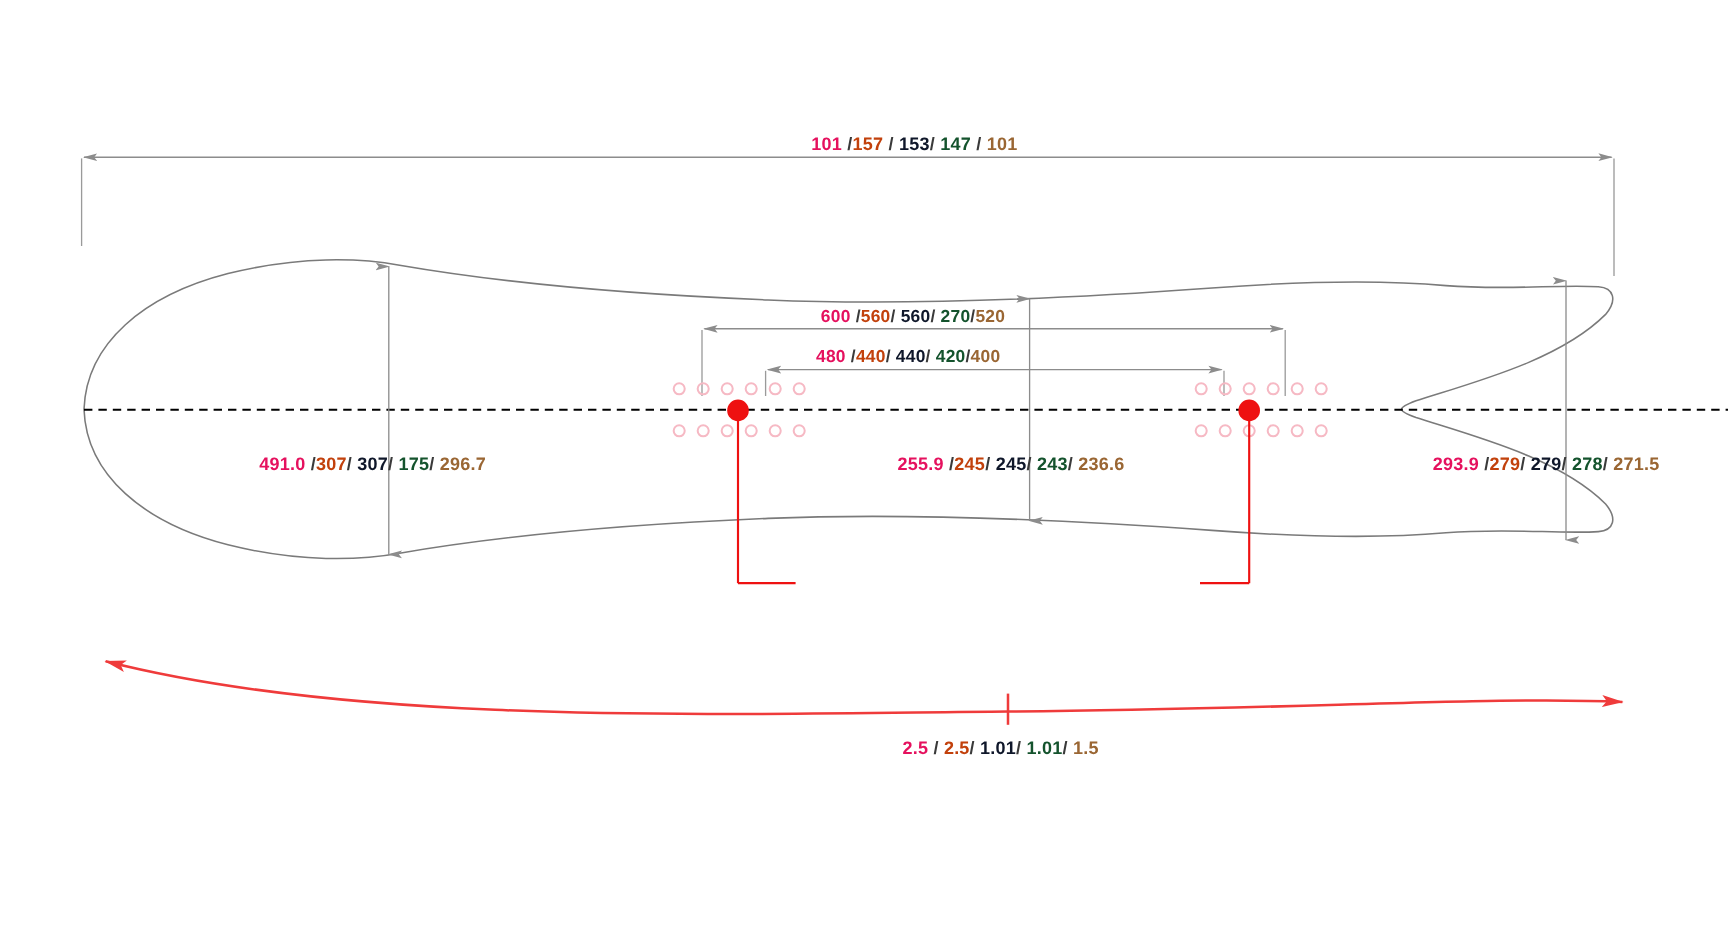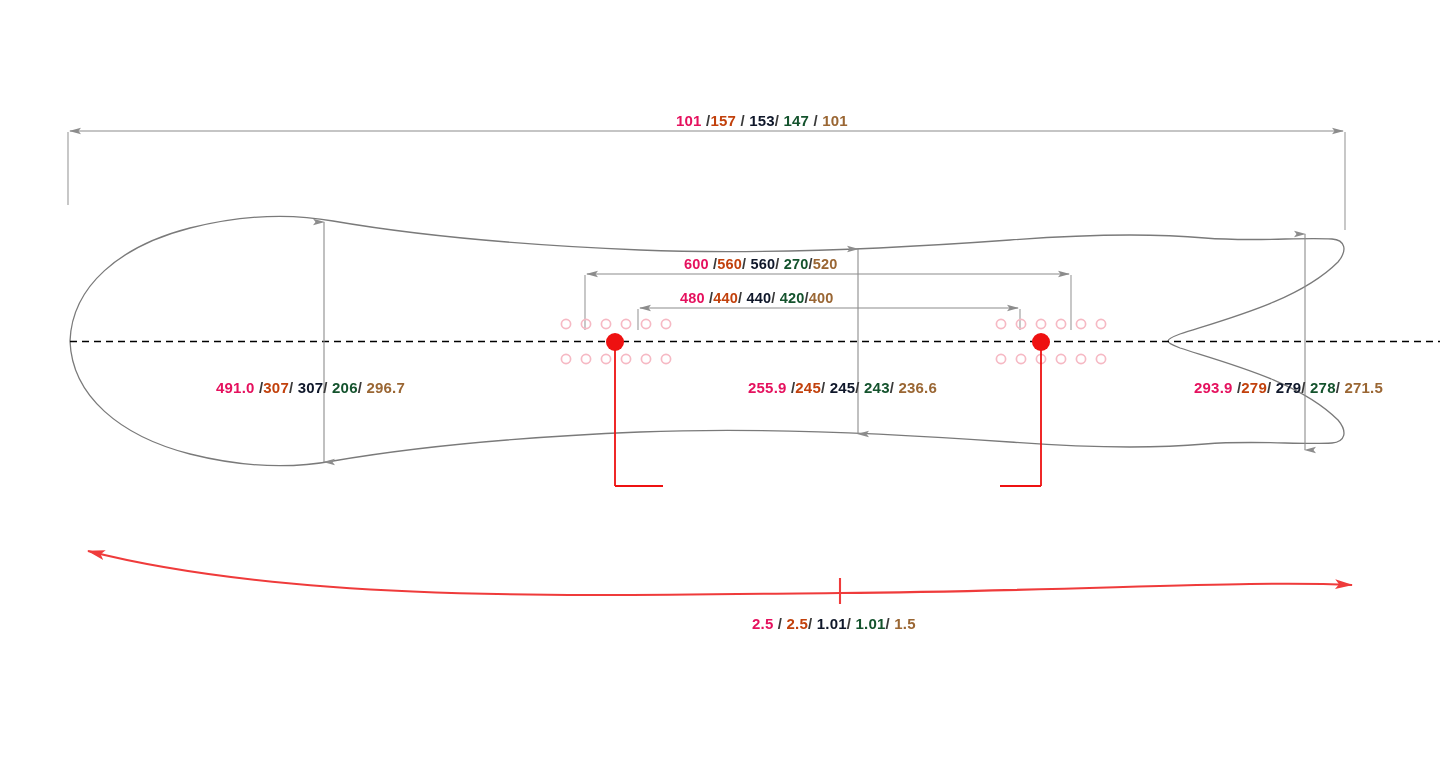--- a/index.html
+++ b/index.html
@@ -202,21 +202,21 @@
 
   <div class="dim-label" id="label-stance-max">
     <span class="c-0">600</span><span class="sep"> /</span><span class="c-1">560</span><span class="sep">/ </span><span class="c-2">560</span><span class="sep">/ </span><span class="c-3">270</span><span class="sep">/</span><span class="c-4">520</span>
   </div>
 
   <div class="dim-label" id="label-stance-min">
     <span class="c-0">480</span><span class="sep"> /</span><span class="c-1">440</span><span class="sep">/ </span><span class="c-2">440</span><span class="sep">/ </span><span class="c-3">420</span><span class="sep">/</span><span class="c-4">400</span>
   </div>
 
   <div class="dim-label" id="label-nose-width">
-    <span class="c-0">491.0</span><span class="sep"> /</span><span class="c-1">307</span><span class="sep">/ </span><span class="c-2">307</span><span class="sep">/ </span><span class="c-3">206</span><span class="sep">/ </span><span class="c-4">296.7</span>
+    <span class="c-0">491.0</span><span class="sep"> /</span><span class="c-1">307</span><span class="sep">/ </span><span class="c-2">307</span><span class="sep">/ </span><span class="c-3">175</span><span class="sep">/ </span><span class="c-4">296.7</span>
   </div>
 
   <div class="dim-label" id="label-waist-width">
     <span class="c-0">255.9</span><span class="sep"> /</span><span class="c-1">245</span><span class="sep">/ </span><span class="c-2">245</span><span class="sep">/ </span><span class="c-3">243</span><span class="sep">/ </span><span class="c-4">236.6</span>
   </div>
 
   <div class="dim-label" id="label-tail-width">
     <span class="c-0">293.9</span><span class="sep"> /</span><span class="c-1">279</span><span class="sep">/ </span><span class="c-2">279</span><span class="sep">/ </span><span class="c-3">278</span><span class="sep">/ </span><span class="c-4">271.5</span>
   </div>
 

